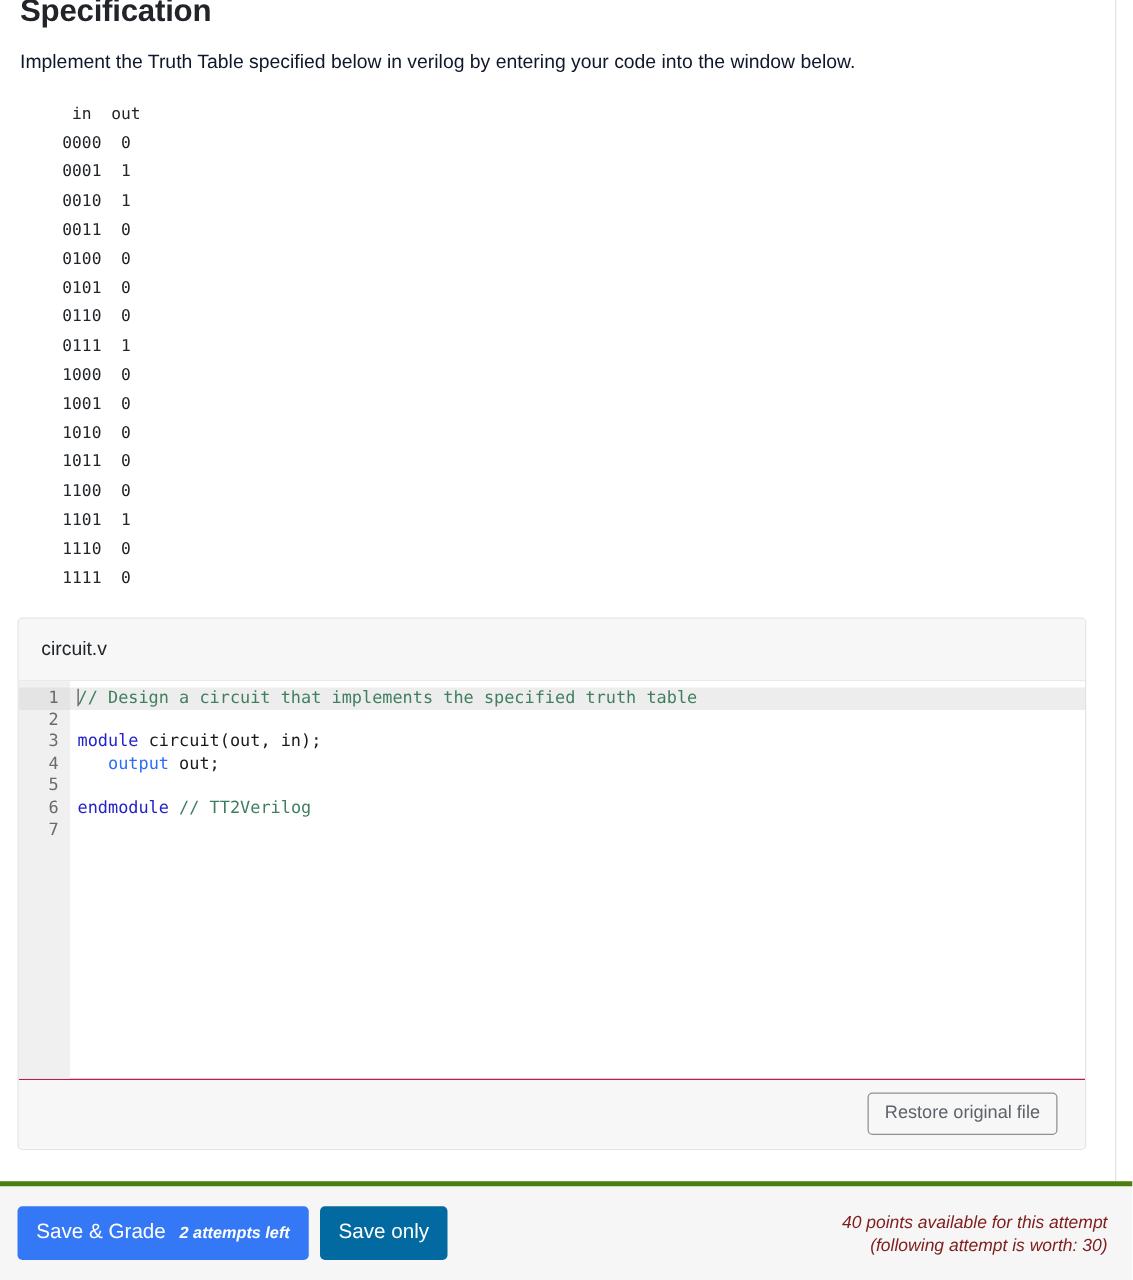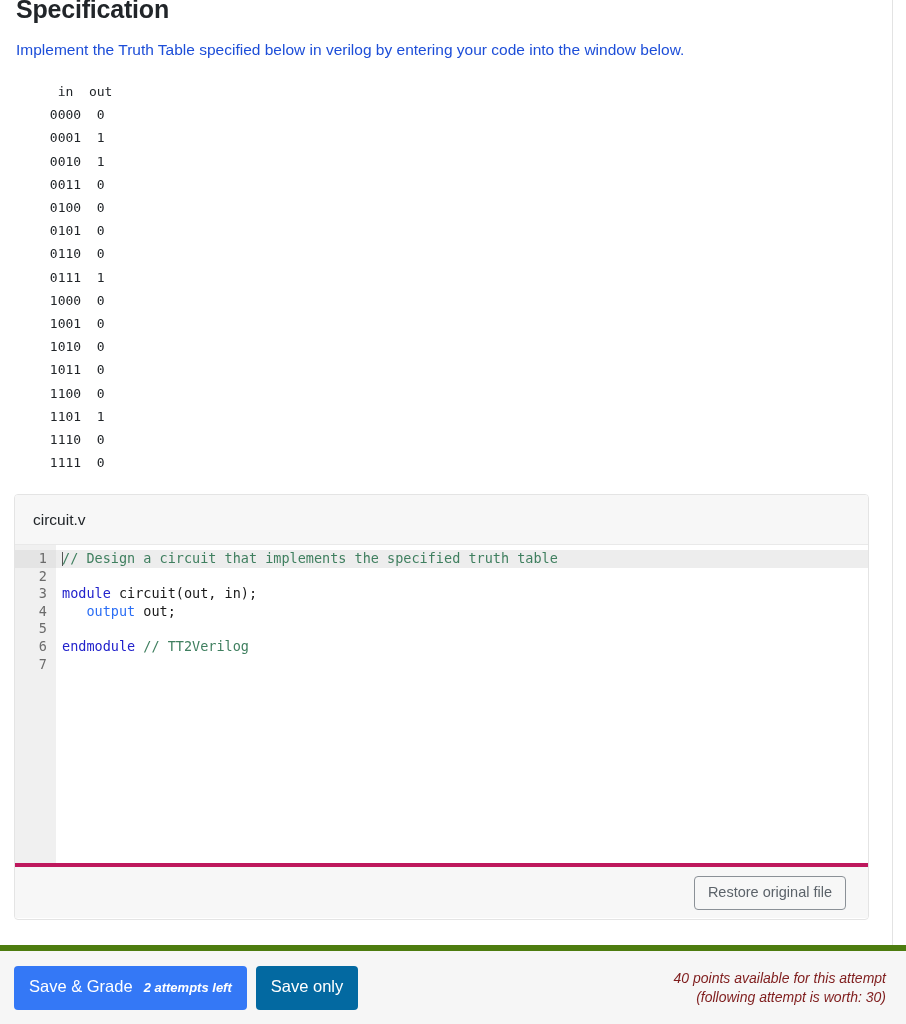--- a/index.html
+++ b/index.html
@@ -45,21 +45,21 @@
     letter-spacing: -0.2px;
     color: #212529;
     position: relative;
     top: -4px;
   }
   .intro {
     margin: 0;
     padding-top: 14px;
     font-size: 15.5px;
     line-height: 20px;
-    color: #1d4ed8;
+    color: #0f172a;
   }
 
   
   .truth-table {
     margin: 0;
     padding-top: 20px;
     padding-left: 26px;
     font-family: "DejaVu Sans Mono", "Liberation Mono", monospace;
     font-size: 13px;
     line-height: 23.2px;
@@ -143,21 +143,21 @@
     width: 0;
     border-left: 1px solid #555;
     height: 14px;
     vertical-align: -3px;
     margin-right: -1px;
   }
 
   .editor-footer {
     height: 55px;
     background: #f7f7f7;
-    border-top: 4px solid #be185d;
+    border-top: 1px solid #be185d;
     display: flex;
     align-items: center;
     justify-content: flex-end;
     padding-right: 22px;
   }
   .btn-restore {
     font-family: "Liberation Sans", sans-serif;
     font-size: 14.5px;
     color: #5c636a;
     background: #f7f7f7;
@@ -169,21 +169,21 @@
   }
 
   
   .action-bar {
     position: absolute;
     left: 0;
     top: 945px;
     width: 906px;
     height: 79px;
     background: #f6f6f6;
-    border-top: 6px solid #4d7c0f;
+    border-top: 4px solid #4d7c0f;
     display: flex;
     align-items: center;
   }
   .action-left {
     display: flex;
     align-items: stretch;
     padding-left: 14px;
     gap: 9px;
   }
   .btn {

